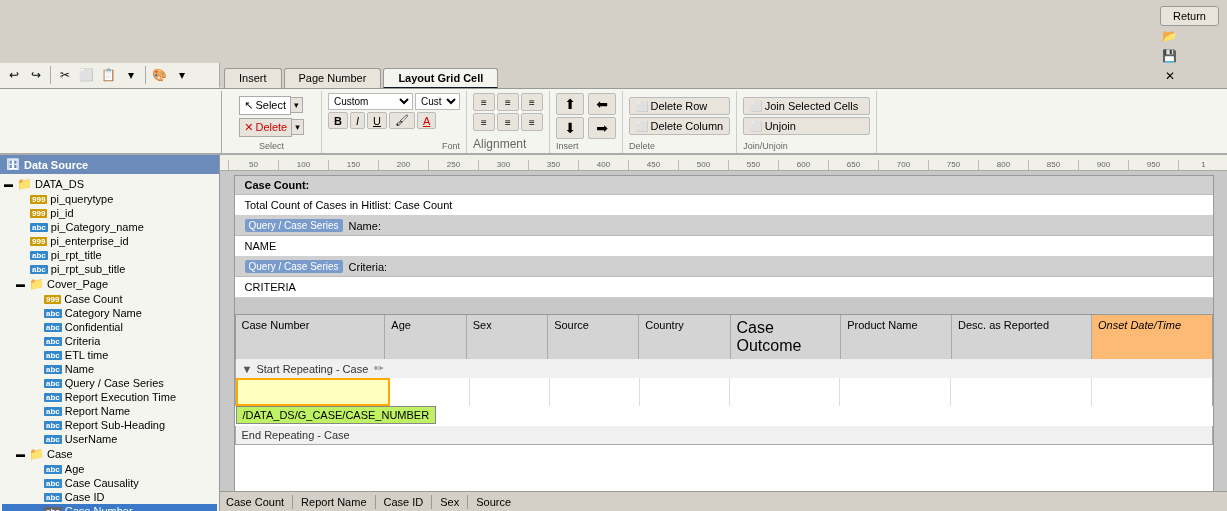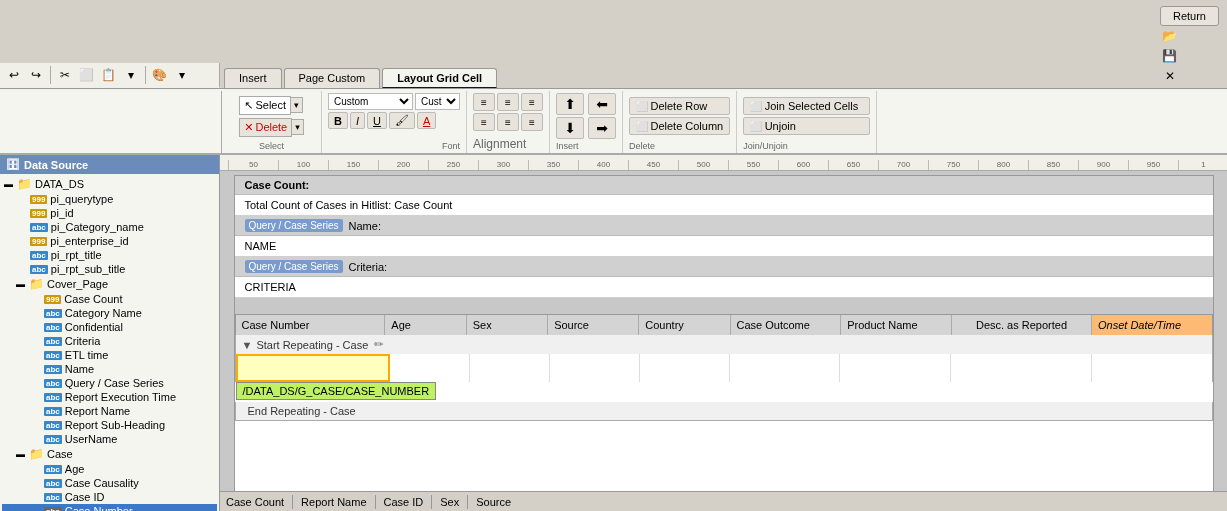--- a/index.html
+++ b/index.html
@@ -97,21 +97,21 @@
       <button class="icon-btn">⬜</button>
       <button class="icon-btn">📋</button>
       <button class="icon-btn">▾</button>
       <div class="icon-separator"></div>
       <button class="icon-btn">🎨</button>
       <button class="icon-btn">▾</button>
     </div>
 
     <div style="display:flex; padding-left:4px;">
       <div class="toolbar-tab">Insert</div>
-      <div class="toolbar-tab">Page Custom</div>
+      <div class="toolbar-tab">Page Number</div>
       <div class="toolbar-tab active">Layout Grid Cell</div>
     </div>
 
     <div style="margin-left:auto; padding:2px 4px;">
       <button class="return-btn">Return</button>
       <button class="icon-btn">📂</button>
       <button class="icon-btn">💾</button>
       <button class="icon-btn">✕</button>
     </div>
   </div>
@@ -384,23 +384,23 @@
           </div>
 
           <div style="height:16px; background:#c8c8c8;"></div>
 
           <div style="display:flex; background:#c8c8c8; border:1px solid #999; border-bottom:none;">
             <div style="flex:1.4; padding:4px 6px; font-size:11px; border-right:1px solid #aaa; background:#d4d4d4;">Case Number</div>
             <div style="flex:0.7; padding:4px 6px; font-size:11px; border-right:1px solid #aaa; background:#d4d4d4;">Age</div>
             <div style="flex:0.7; padding:4px 6px; font-size:11px; border-right:1px solid #aaa; background:#d4d4d4;">Sex</div>
             <div style="flex:0.8; padding:4px 6px; font-size:11px; border-right:1px solid #aaa; background:#d4d4d4;">Source</div>
             <div style="flex:0.8; padding:4px 6px; font-size:11px; border-right:1px solid #aaa; background:#d4d4d4;">Country</div>
-            <div style="flex:1; padding:4px 6px; font-size:11px; border-right:1px solid #aaa; background:#d4d4d4;">Case Outcome</div>
+            <div style="flex:1; padding:4px 6px; font-size:16px; border-right:1px solid #aaa; background:#d4d4d4;">Case Outcome</div>
             <div style="flex:1; padding:4px 6px; font-size:11px; border-right:1px solid #aaa; background:#d4d4d4;">Product Name</div>
-            <div style="flex:1.3; padding:4px 6px; font-size:11px; border-right:1px solid #aaa; background:#d4d4d4;text-align:center;">Desc. as Reported</div>
+            <div style="flex:1.3; padding:4px 6px; font-size:11px; border-right:1px solid #aaa; background:#d4d4d4;">Desc. as Reported</div>
             <div style="flex:1.1; padding:4px 6px; font-size:11px; background:#fdba74;font-style:italic;">Onset Date/Time</div>
           </div>
 
           <div style="display:flex; align-items:center; background:#f0f0f0; padding:3px 6px; border:1px solid #aaa; border-top:none; border-bottom:none; font-size:11px; color:#333;">
             <span style="color:#555; margin-right:4px;">▼</span>
             <span>Start Repeating - Case</span>
             <span style="margin-left:6px; color:#555; cursor:pointer;">✏</span>
           </div>
 
           <div style="display:flex; border:1px solid #aaa; border-top:none; border-bottom:none; position:relative;">
@@ -410,21 +410,21 @@
             <div style="flex:0.8; min-height:28px; border-right:1px solid #ddd; padding:2px 4px;"></div>
             <div style="flex:0.8; min-height:28px; border-right:1px solid #ddd; padding:2px 4px;"></div>
             <div style="flex:1; min-height:28px; border-right:1px solid #ddd; padding:2px 4px;"></div>
             <div style="flex:1; min-height:28px; border-right:1px solid #ddd; padding:2px 4px;"></div>
             <div style="flex:1.3; min-height:28px; border-right:1px solid #ddd; padding:2px 4px;"></div>
             <div style="flex:1.1; min-height:28px; padding:2px 4px;"></div>
 
             <div style="position:absolute; left:0; top:28px; background:#bef264; border:1px solid #888; padding:2px 6px; font-size:11px; z-index:10; white-space:nowrap;">/DATA_DS/G_CASE/CASE_NUMBER</div>
           </div>
 
-          <div style="background:#f0f0f0; padding:3px 12px; border:1px solid #aaa; border-top:none; font-size:11px; color:#333; margin-top:20px;">End Repeating - Case</div>
+          <div style="background:#f0f0f0; padding:3px 6px; border:1px solid #aaa; border-top:none; font-size:11px; color:#333; margin-top:20px;">End Repeating - Case</div>
 
         </div>
       </div>
 
       <div class="status-bar">
         <div class="status-item">
           <span>Case Count</span>
         </div>
         <div style="width:1px; height:14px; background:#999;"></div>
         <div class="status-item">

